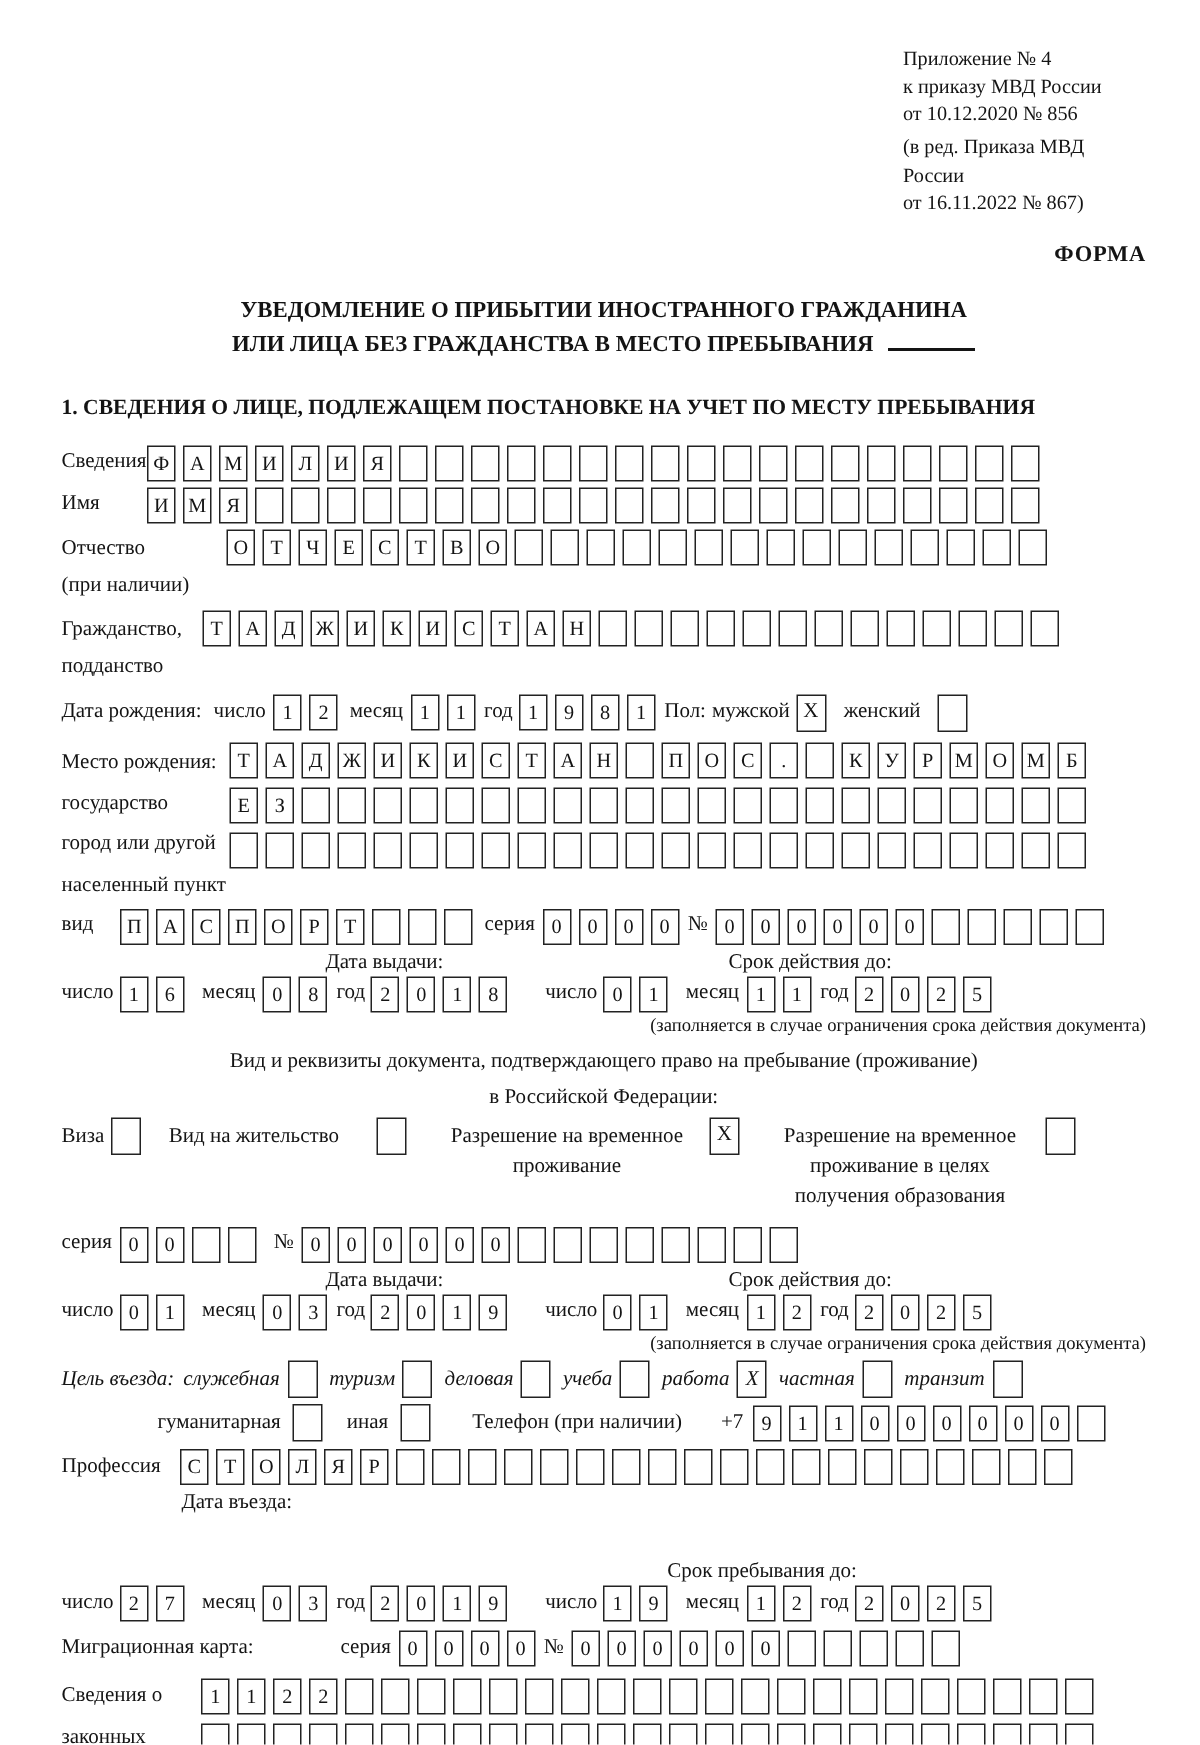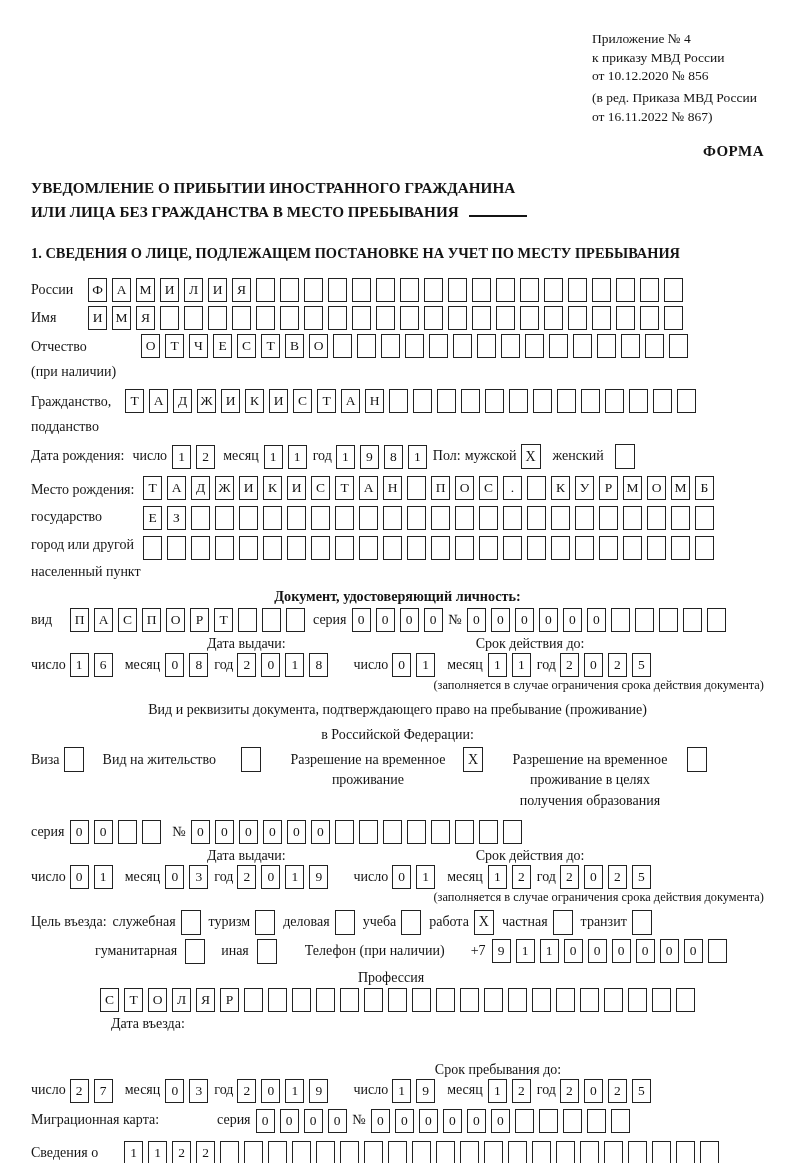--- a/index.html
+++ b/index.html
@@ -1,29 +1,29 @@
 <!DOCTYPE html>
 <html lang="ru"><head>
 <meta charset="utf-8">
 <style>
   * { margin:0; padding:0; box-sizing:border-box; }
   html,body { overflow:hidden; }
   body {
     width:800px; height:1163px; background:#ffffff; color:#141414;
     font-family:"Liberation Serif","DejaVu Serif",serif; font-size:14px;
   }
-  .page { width:800px; height:982px; padding:30px 36px 8px 31px; position:relative; }
+  .page { width:800px; height:982px; padding:30px 36px 8px 41px; position:relative; }
 
   
   .appendix { margin-left:561px; line-height:1.38; font-size:13.5px; }
   .appendix .rev { margin-top:3px; }
   .form-word { text-align:right; font-weight:bold; font-size:15px; margin-top:17px; letter-spacing:.5px; }
 
   
-  .title { text-align:left; font-weight:bold; font-size:15.2px; line-height:1.55; margin-top:16px; }
+  .title { text-align:center; font-weight:bold; font-size:15.2px; line-height:1.55; margin-top:16px; }
   .blank-line { display:inline-block; width:58px; border-bottom:2px solid #141414; margin-left:10px; vertical-align:baseline; }
   .sec-heading { font-weight:bold; font-size:14.4px; margin-top:22px; }
 
   
   .row { display:flex; align-items:center; margin-bottom:4px; }
   .row.top { align-items:flex-start; }
   .cells { display:inline-flex; gap:5px; flex:0 0 auto; }
   .cell {
     flex:0 0 auto; width:19px; height:24px; border:1.6px solid #222;
     display:flex; align-items:center; justify-content:center;
@@ -84,21 +84,21 @@
   <div class="form-word">ФОРМА</div>
 
   <div class="title">
     <div>УВЕДОМЛЕНИЕ О ПРИБЫТИИ ИНОСТРАННОГО ГРАЖДАНИНА</div>
     <div><span>ИЛИ ЛИЦА БЕЗ ГРАЖДАНСТВА В МЕСТО ПРЕБЫВАНИЯ</span><span class="blank-line"></span></div>
   </div>
 
   <div class="sec-heading">1. СВЕДЕНИЯ О ЛИЦЕ, ПОДЛЕЖАЩЕМ ПОСТАНОВКЕ НА УЧЕТ ПО МЕСТУ ПРЕБЫВАНИЯ</div>
 
   <div class="row" style="margin-top:16px;">
-    <span class="lbl w-surname">России</span>
+    <span class="lbl w-surname">Сведения</span>
     <span class="cells">
         <span class="cell">Ф</span>
         <span class="cell">А</span>
         <span class="cell">М</span>
         <span class="cell">И</span>
         <span class="cell">Л</span>
         <span class="cell">И</span>
         <span class="cell">Я</span>
         <span class="cell"></span>
         <span class="cell"></span>
@@ -325,21 +325,20 @@
           <span class="cell"></span>
           <span class="cell"></span>
           <span class="cell"></span>
           <span class="cell"></span>
           <span class="cell"></span>
           <span class="cell"></span>
         </span>
     </span>
   </div>
 
-  <div class="center-bold">Документ, удостоверяющий личность:</div>
 
   <div class="row">
     <span class="lbl w-vid">вид</span>
     <span class="cells">
         <span class="cell">П</span>
         <span class="cell">А</span>
         <span class="cell">С</span>
         <span class="cell">П</span>
         <span class="cell">О</span>
         <span class="cell">Р</span>
@@ -507,21 +506,21 @@
       <span class="cells">
           <span class="cell">2</span>
           <span class="cell">0</span>
           <span class="cell">2</span>
           <span class="cell">5</span>
         </span>
     </span>
   </div>
   <div class="small-note">(заполняется в случае ограничения срока действия документа)</div>
 
-  <div class="row purpose" style="margin-top:4px;">
+  <div class="row purpose" style="margin-top:4px;font-style:italic;">
     <span class="lbl">Цель въезда:</span>
     <span class="lbl plbl first">служебная</span>
     <span class="cbox"></span>
     <span class="lbl plbl">туризм</span>
     <span class="cbox"></span>
     <span class="lbl plbl">деловая</span>
     <span class="cbox"></span>
     <span class="lbl plbl">учеба</span>
     <span class="cbox"></span>
     <span class="lbl plbl">работа</span>
@@ -546,21 +545,21 @@
         <span class="cell">0</span>
         <span class="cell">0</span>
         <span class="cell">0</span>
         <span class="cell">0</span>
         <span class="cell">0</span>
         <span class="cell">0</span>
         <span class="cell"></span>
       </span>
   </div>
 
-  <div class="row" style="margin-top:5px;flex-direction:column;">
+  <div class="row" style="margin-top:5px;">
     <span class="lbl w-prof">Профессия</span>
     <span class="cells">
         <span class="cell">С</span>
         <span class="cell">Т</span>
         <span class="cell">О</span>
         <span class="cell">Л</span>
         <span class="cell">Я</span>
         <span class="cell">Р</span>
         <span class="cell"></span>
         <span class="cell"></span>

